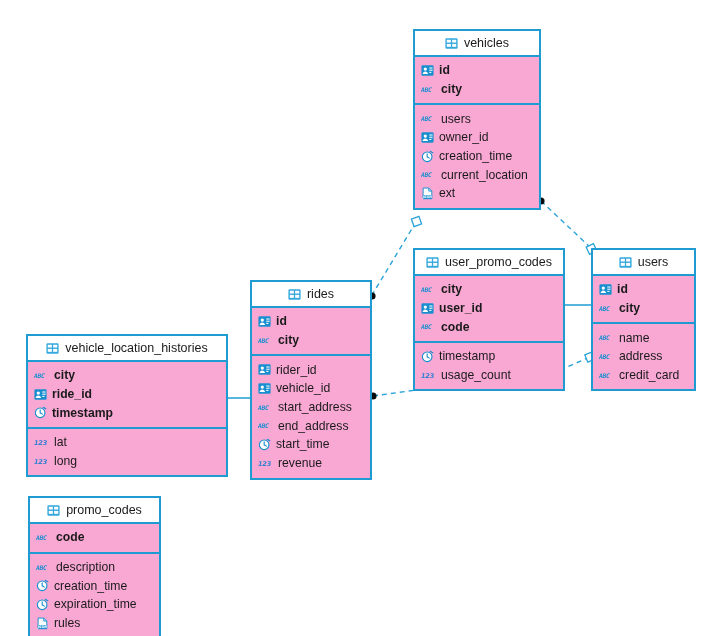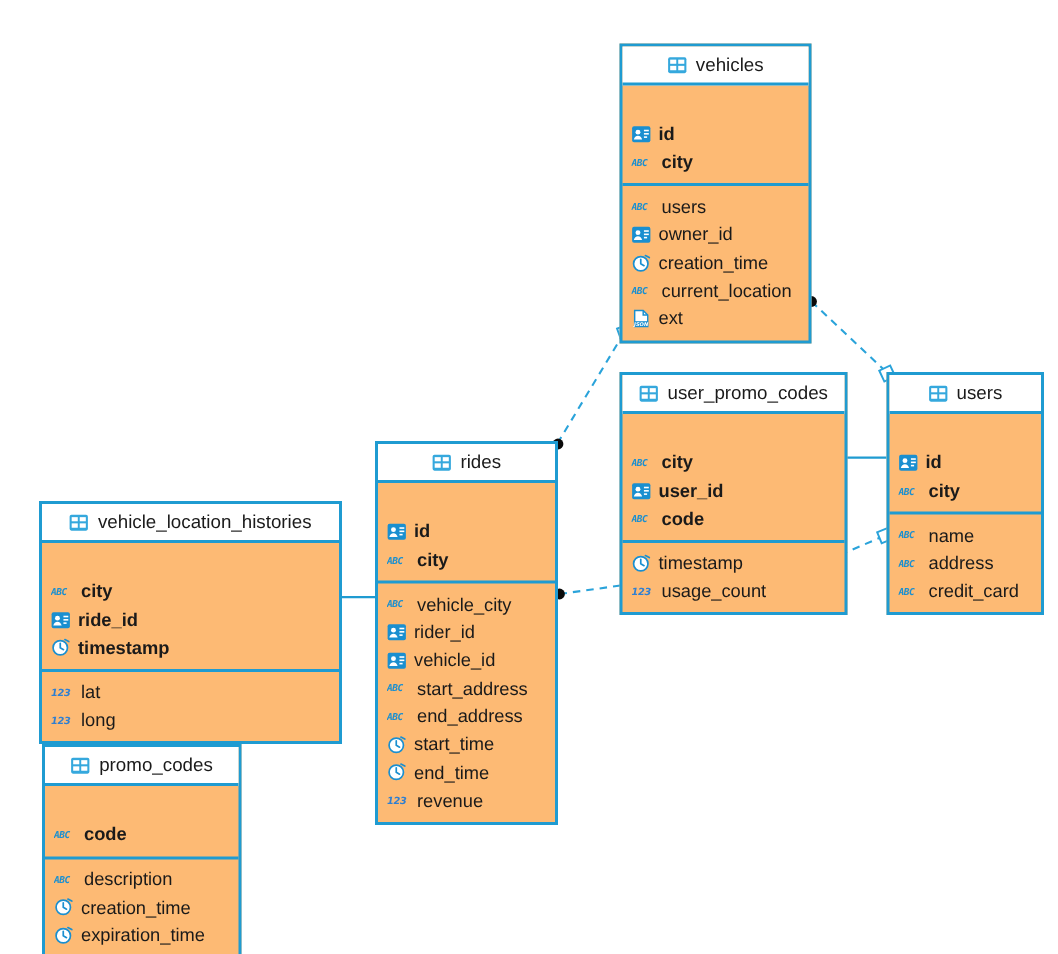--- a/index.html
+++ b/index.html
@@ -6,38 +6,38 @@
   body{
     width:705px;height:636px;position:relative;overflow:hidden;
     font-family:"Liberation Sans", sans-serif;
     -webkit-font-smoothing:antialiased;
   }
   #canvas{position:absolute;inset:0;width:705px;height:636px;}
   svg.links{position:absolute;left:0;top:0;width:705px;height:636px;pointer-events:none;}
 
   .entity{
     position:absolute;
-    background:#fdba74;
+    background:#f9a8d4;
     border:2px solid #1f9bd1;
     box-sizing:border-box;
     z-index:2;
   }
   .entity-title{
     height:26px;
     display:flex;align-items:center;justify-content:center;
     gap:6px;
     border-bottom:2px solid #1f9bd1;
     font-size:12.5px;
     color:#1a1a1a;
     box-sizing:border-box;
     padding:0 6px;
     background:#ffffff;
   }
   .section{padding:4px 0 5px 0;}
-  .section.keys{border-bottom:2px solid #1f9bd1;margin-top:19px;}
+  .section.keys{border-bottom:2px solid #1f9bd1;}
   .field{
     display:flex;align-items:center;gap:5px;
     padding:0 6px;
     height:18.7px;
     font-size:12.2px;
     color:#1a1a1a;
     white-space:nowrap;
   }
   .field.pk{font-weight:bold;}
 
@@ -293,21 +293,21 @@
         <div class="field">
           <span class="ico">
             <svg width="15" height="11" viewBox="0 0 22 12">
               <text x="0" y="9.6" font-family="DejaVu Sans Mono, monospace" font-size="9.3" font-weight="bold" fill="#1a8fd0" letter-spacing="-0.4">ABC</text>
             </svg>
           </span>
           <span class="txt">credit_card</span>
         </div>
       </div>
     </div>
-    <div class="entity" style="left: 250px; top: 294px; width: 122px;">
+    <div class="entity" style="left: 250px; top: 280px; width: 122px;">
       <div class="entity-title">
         <span class="ico">
           <svg width="13" height="13" viewBox="0 0 16 16">
             <rect x="0.5" y="1.5" width="15" height="13" rx="1.5" fill="#35a8dd"></rect>
             <rect x="2.2" y="3.4" width="5" height="3.4" fill="#ffffff"></rect>
             <rect x="8.8" y="3.4" width="5" height="3.4" fill="#ffffff"></rect>
             <rect x="2.2" y="8.5" width="5" height="3.6" fill="#ffffff"></rect>
             <rect x="8.8" y="8.5" width="5" height="3.6" fill="#ffffff"></rect>
           </svg>
         </span>
@@ -332,28 +332,20 @@
             <svg width="15" height="11" viewBox="0 0 22 12">
               <text x="0" y="9.6" font-family="DejaVu Sans Mono, monospace" font-size="9.3" font-weight="bold" fill="#1a8fd0" letter-spacing="-0.4">ABC</text>
             </svg>
           </span>
           <span class="txt">city</span>
         </div>
       </div>
       <div class="section">
         <div class="field">
           <span class="ico">
-            <svg width="15" height="11" viewBox="0 0 22 12">
-              <text x="0" y="9.6" font-family="DejaVu Sans Mono, monospace" font-size="9.3" font-weight="bold" fill="#1a8fd0" letter-spacing="-0.4">ABC</text>
-            </svg>
-          </span>
-          <span class="txt">vehicle_city</span>
-        </div>
-        <div class="field">
-          <span class="ico">
             <svg width="13" height="13" viewBox="0 0 16 16">
               <rect x="0.5" y="1.5" width="15" height="13" rx="1.6" fill="#1a8fd0"></rect>
               <circle cx="5.3" cy="6.3" r="2.0" fill="#ffffff"></circle>
               <path d="M1.9 12.4c0.4-2.2 1.8-3.2 3.4-3.2s3.0 1.0 3.4 3.2z" fill="#ffffff"></path>
               <rect x="10.2" y="4.3" width="4.0" height="1.3" fill="#ffffff"></rect>
               <rect x="10.2" y="7.0" width="4.0" height="1.3" fill="#ffffff"></rect>
               <rect x="10.2" y="9.7" width="2.6" height="1.3" fill="#ffffff"></rect>
             </svg>
           </span>
           <span class="txt">rider_id</span>
@@ -389,30 +381,20 @@
         </div>
         <div class="field">
           <span class="ico">
             <svg width="13" height="13" viewBox="0 0 16 16">
               <circle cx="7.6" cy="8.4" r="5.9" fill="#ffffff" stroke="#1a8fd0" stroke-width="1.4"></circle>
               <path d="M7.6 4.8 L7.6 8.4 L10.3 10.0" stroke="#1a8fd0" stroke-width="1.4" fill="none" stroke-linecap="round"></path>
               <path d="M11.4 1.7 L14.6 3.3" stroke="#1a8fd0" stroke-width="1.4" stroke-linecap="round"></path>
             </svg>
           </span>
           <span class="txt">start_time</span>
-        </div>
-        <div class="field">
-          <span class="ico">
-            <svg width="13" height="13" viewBox="0 0 16 16">
-              <circle cx="7.6" cy="8.4" r="5.9" fill="#ffffff" stroke="#1a8fd0" stroke-width="1.4"></circle>
-              <path d="M7.6 4.8 L7.6 8.4 L10.3 10.0" stroke="#1a8fd0" stroke-width="1.4" fill="none" stroke-linecap="round"></path>
-              <path d="M11.4 1.7 L14.6 3.3" stroke="#1a8fd0" stroke-width="1.4" stroke-linecap="round"></path>
-            </svg>
-          </span>
-          <span class="txt">end_time</span>
         </div>
         <div class="field">
           <span class="ico">
             <svg width="15" height="11" viewBox="0 0 22 12">
               <text x="0" y="9.6" font-family="DejaVu Sans, sans-serif" font-size="9.6" font-weight="bold" fill="#2f7fd1" letter-spacing="-0.3">123</text>
             </svg>
           </span>
           <span class="txt">revenue</span>
         </div>
       </div>

